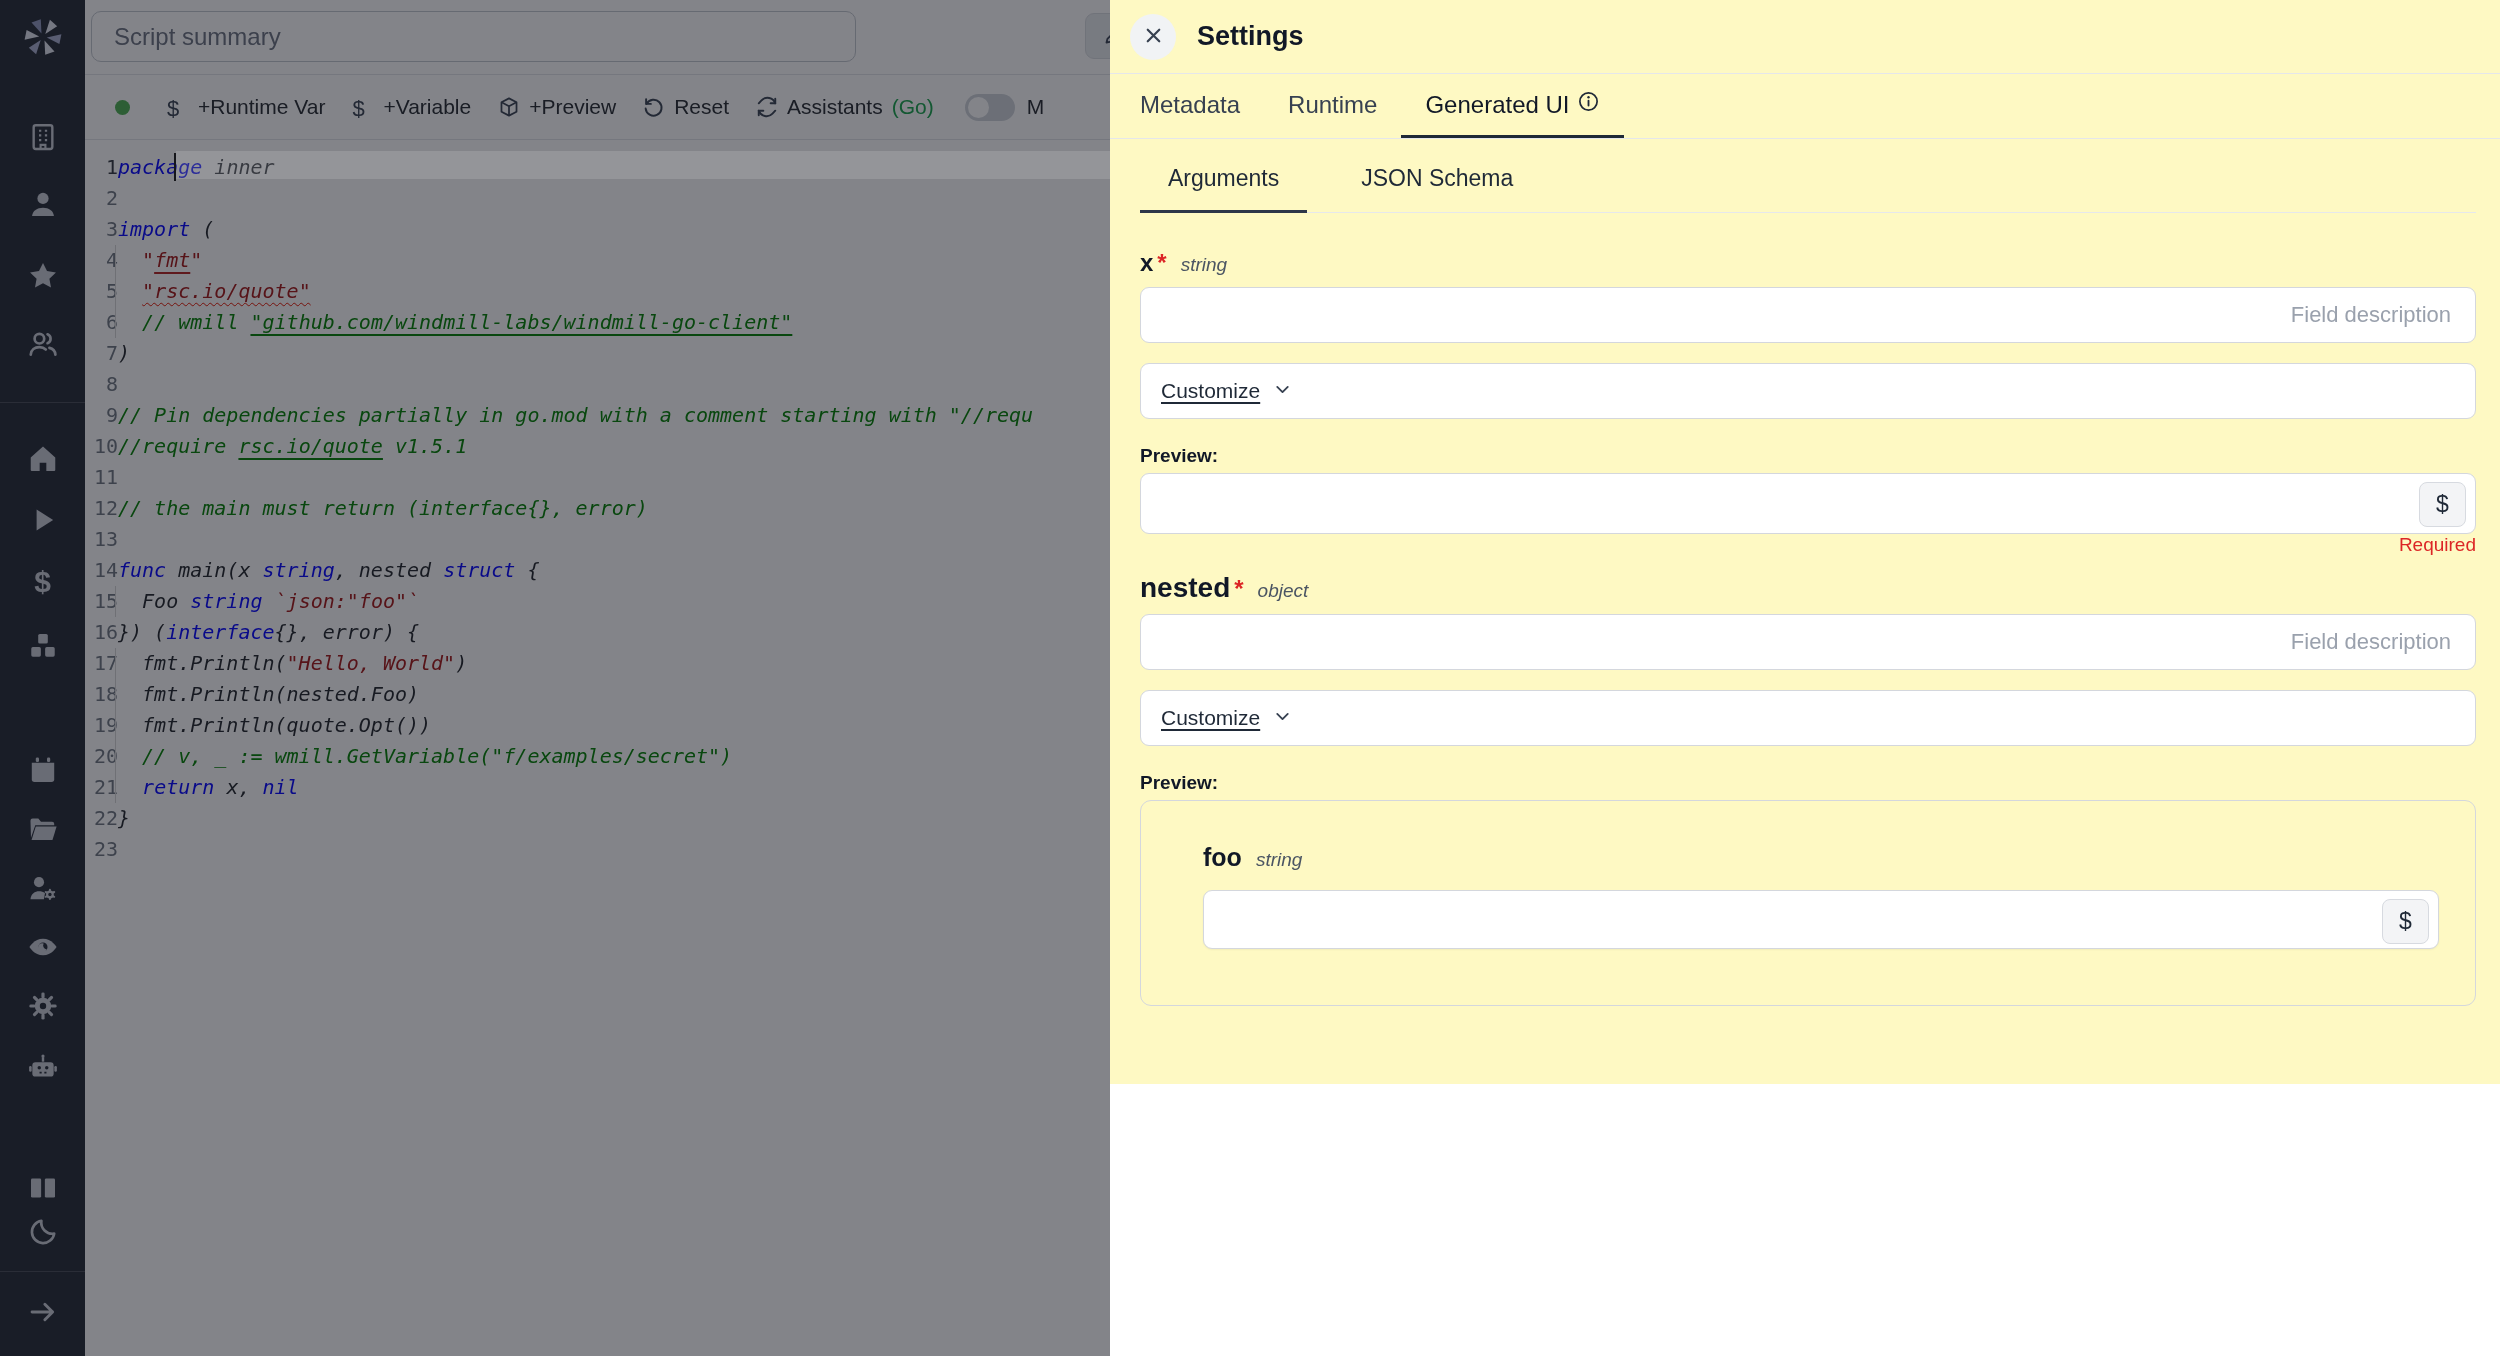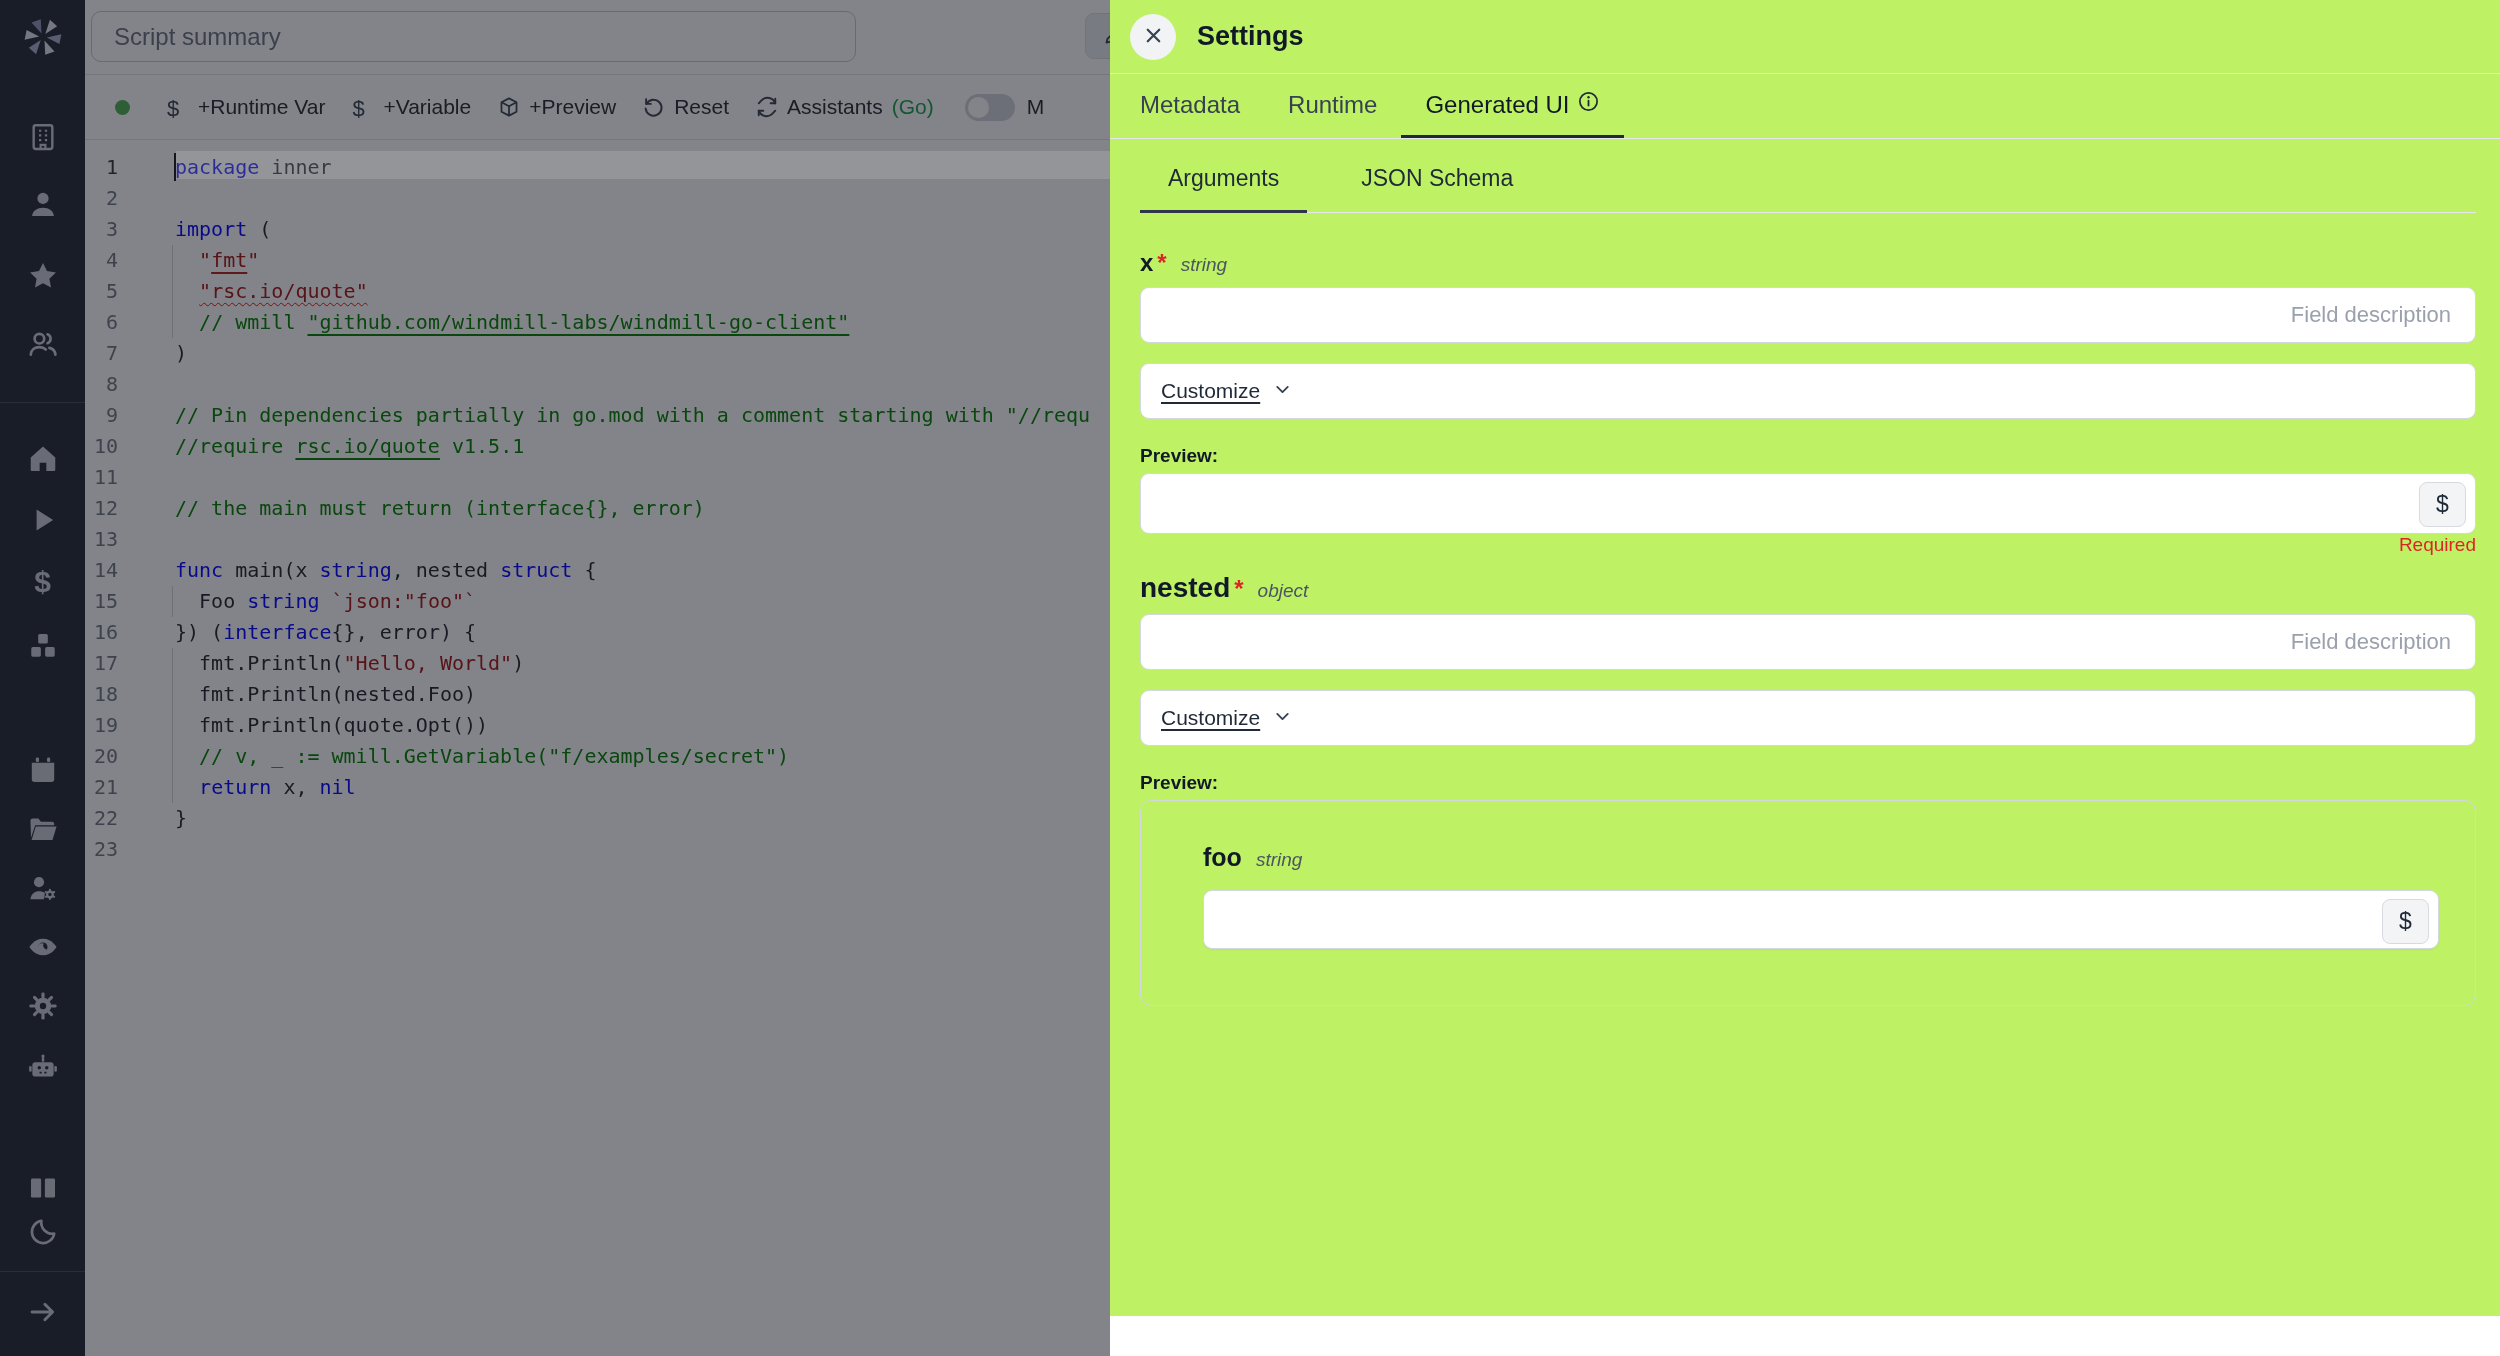--- a/index.html
+++ b/index.html
@@ -34,37 +34,37 @@
   .tb-suffix { color:#16a34a; }
   .toggle { margin-left:31px; width:50px; height:27px; border-radius:14px; background:#cfd4da; position:relative; flex:none; cursor:pointer; }
   .toggle-knob { position:absolute; left:3px; top:3px; width:21px; height:21px; border-radius:50%; background:#fff; }
   .toggle-label { margin-left:12px; font-size:21px; color:#24292f; }
 
   .code-area { position:absolute; left:0; top:140px; width:100%; height:1216px; background:#fff;
     font-family:"DejaVu Sans Mono","Liberation Mono",monospace; font-size:20px; line-height:31px; padding-top:12px; }
   .code-line { display:flex; white-space:pre; height:31px; }
   .code-line .ln { flex:none; width:33px; text-align:right; color:#6e7681; }
   .code-line.active .ln { color:#30363d; }
-  .code-line .ct { margin-left:57px; position:relative; }
+  .code-line .ct { position:relative;font-style:italic; }
   .code-line .ct.guide::before { content:""; position:absolute; left:-3px; top:0; bottom:0; width:1px; background:#d6d6d6; }
   .tk-k { color:#0000ff; }
   .tk-p { color:#1f2328; }
   .tk-s { color:#a31515; }
   .tk-su { color:#a31515; text-decoration:underline; text-decoration-color:#b3201f; text-decoration-thickness:2px; text-underline-offset:5px; }
   .tk-sw { color:#a31515; text-decoration:underline wavy #e51400 1px; text-underline-offset:4px; }
   .tk-c { color:#008000; }
   .tk-cu { color:#008000; text-decoration:underline; text-decoration-color:#008000; text-underline-offset:5px; }
   .cursor { position:absolute; left:89px; top:13px; width:2px; height:28px; background:#1a1a1a; }
 
   
   .dim { position:absolute; left:0; top:0; width:1110px; height:1356px; background:rgba(17,20,28,0.52); z-index:40; }
   .cur-line-band { position:absolute; left:176px; top:151px; width:934px; height:28px; background:rgba(255,255,255,0.14); }
 
   
-  .panel { position:absolute; left:1110px; top:0; width:1390px; height:1316px; background:#bef264; z-index:60; }
+  .panel { position:absolute; left:1110px; top:0; width:1390px; height:1084px; background:#fef9c3; z-index:60; }
   .panel-header { height:74px; border-bottom:1px solid #e5e7eb; display:flex; align-items:center; padding-left:20px; }
   .close-btn { width:46px; height:46px; border-radius:50%; background:#f1f3f5; border:none; display:flex; align-items:center; justify-content:center;
     color:#374151; cursor:pointer; flex:none; }
   .close-btn svg { width:23px; height:23px; }
   .panel-title { margin-left:21px; font-size:27px; font-weight:700; color:#111827; }
 
   .tabs { height:65px; border-bottom:1px solid #e5e7eb; display:flex; align-items:stretch; padding-left:6px; }
   .tab { display:flex; align-items:center; gap:7px; padding:0 24px; font-size:24px; color:#374151; font-weight:500;
     border-bottom:3px solid transparent; cursor:pointer; }
   .tab.active { color:#111827; border-bottom-color:#1f2937; }

